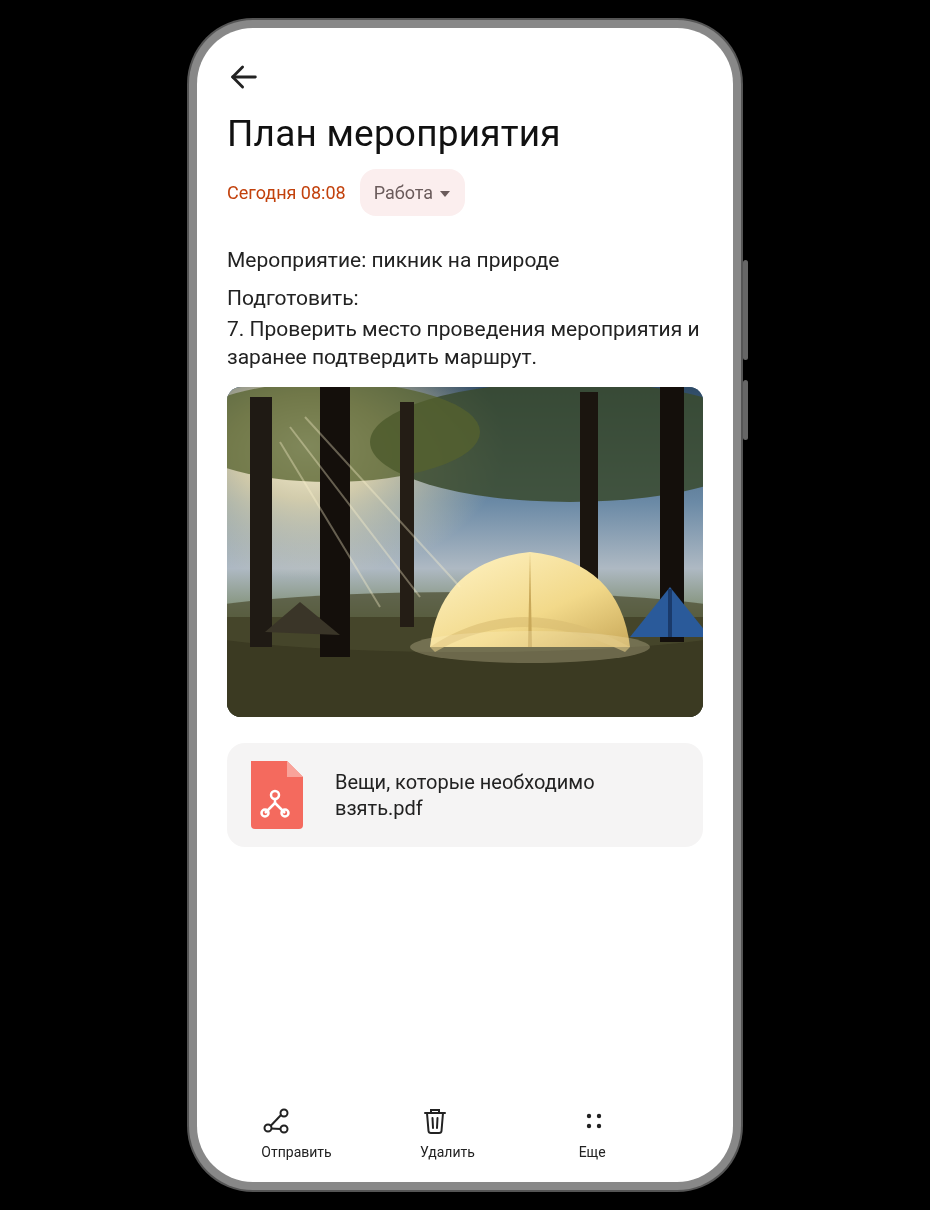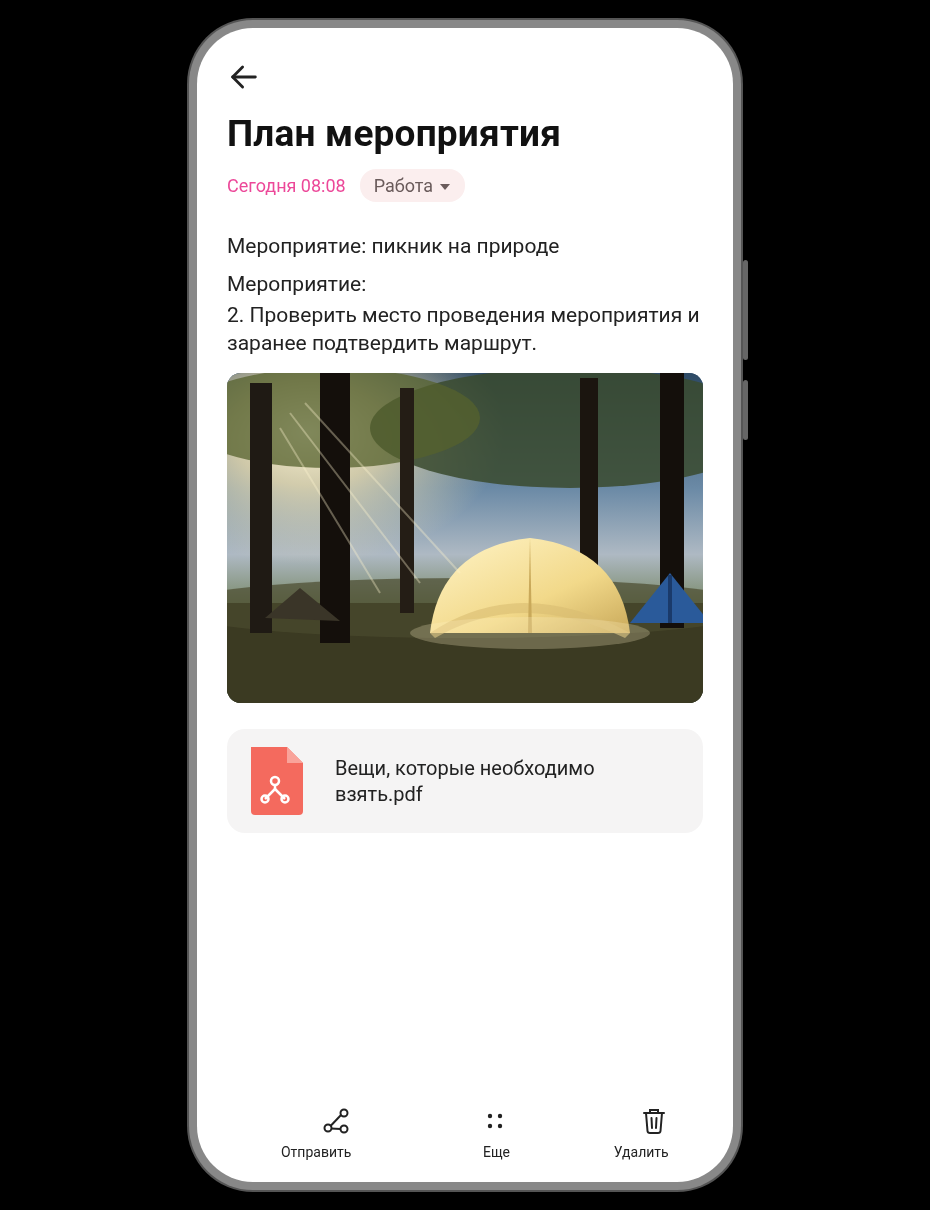--- a/index.html
+++ b/index.html
@@ -48,37 +48,37 @@
     border-radius: 56px;
     overflow: hidden;
     display: flex;
     flex-direction: column;
     padding: 28px 30px 22px 30px;
   }
   .back-row { padding: 4px 0 14px 0; }
   .back-icon svg { width: 34px; height: 34px; }
   .title {
     font-size: 37px;
-    font-weight: 700;
+    font-weight: 400;
     color: #111;
     margin-bottom: 14px;
     letter-spacing: 0.2px;
   }
   .meta-row {
     display: flex;
     align-items: center;
     gap: 14px;
     margin-bottom: 30px;
   }
-  .timestamp { font-size: 18px; color: #ec4899; }
+  .timestamp { font-size: 18px; color: #c2410c; }
   .tag-chip {
     background: #fbeeee;
     color: #6a5b5b;
     font-size: 18px;
-    padding: 6px 14px;
+    padding: 13px 14px;
     border-radius: 16px;
     display: inline-flex;
     align-items: center;
     gap: 6px;
   }
   .tag-chip svg { width: 12px; height: 10px; }
   .content { flex: 1; display: flex; flex-direction: column; }
   .body-text {
     font-size: 21px;
     color: #222;
@@ -115,21 +115,21 @@
   .attach-size { font-size: 17px; color: #9a9a9a; margin-top: 4px; }
   .bottom-bar {
     display: flex;
     justify-content: space-around;
     align-items: flex-end;
     padding-top: 10px;
   }
   .bar-item {
     display: flex;
     flex-direction: column;
-    align-items: flex-end;
+    align-items: flex-start;
     gap: 4px;
     min-width: 90px;
   }
   .bar-item svg { width: 30px; height: 30px; }
   .bar-label { font-size: 14px; color: #222; }
 </style>
 </head>
 <body>
 
 <div class="phone-frame">
@@ -153,22 +153,22 @@
         <span>
           <svg viewBox="0 0 12 10">
               <polygon points="1,2 11,2 6,8" fill="#6a5b5b"></polygon>
             </svg>
         </span>
       </span>
     </div>
 
     <div class="content">
       <div class="body-text">Мероприятие: пикник на природе</div>
-      <div class="body-text" style="margin-bottom:2px">Мероприятие:</div>
-      <div class="body-text">2. Проверить место проведения мероприятия и заранее подтвердить маршрут.</div>
+      <div class="body-text" style="margin-bottom:2px">Подготовить:</div>
+      <div class="body-text">7. Проверить место проведения мероприятия и заранее подтвердить маршрут.</div>
 
       <div class="photo">
         <svg viewBox="0 0 490 330" preserveAspectRatio="xMidYMid slice">
           <defs>
             <radialGradient id="sun" cx="18%" cy="18%" r="40%">
               <stop offset="0%" stop-color="#fff9e0" stop-opacity="1"></stop>
               <stop offset="40%" stop-color="#ffe9b0" stop-opacity="0.7"></stop>
               <stop offset="100%" stop-color="#ffe9b0" stop-opacity="0"></stop>
             </radialGradient>
             <linearGradient id="sky" x1="0" y1="0" x2="0" y2="1">
@@ -247,37 +247,37 @@
             <circle cx="23" cy="7" r="3.5"></circle>
             <circle cx="23" cy="23" r="3.5"></circle>
             <line x1="9.5" y1="20" x2="20" y2="9"></line>
             <line x1="10" y1="22.5" x2="19.5" y2="23"></line>
           </svg>
         </span>
         <span class="bar-label">Отправить</span>
       </div>
       <div class="bar-item">
         <span>
-          <svg viewBox="0 0 30 30" fill="#222">
-            <circle cx="10" cy="10" r="2.2"></circle>
-            <circle cx="20" cy="10" r="2.2"></circle>
-            <circle cx="10" cy="20" r="2.2"></circle>
-            <circle cx="20" cy="20" r="2.2"></circle>
-          </svg>
-        </span>
-        <span class="bar-label">Еще</span>
-      </div>
-      <div class="bar-item">
-        <span>
           <svg viewBox="0 0 30 30" fill="none" stroke="#222" stroke-width="2" stroke-linecap="round">
             <path d="M 5 7 L 25 7"></path>
             <path d="M 11 7 L 11 4 L 19 4 L 19 7"></path>
             <path d="M 7 7 L 8.5 25 Q 8.7 27 11 27 L 19 27 Q 21.3 27 21.5 25 L 23 7"></path>
             <line x1="12.5" y1="12" x2="13" y2="22"></line>
             <line x1="17.5" y1="12" x2="17" y2="22"></line>
           </svg>
         </span>
         <span class="bar-label">Удалить</span>
       </div>
+      <div class="bar-item">
+        <span>
+          <svg viewBox="0 0 30 30" fill="#222">
+            <circle cx="10" cy="10" r="2.2"></circle>
+            <circle cx="20" cy="10" r="2.2"></circle>
+            <circle cx="10" cy="20" r="2.2"></circle>
+            <circle cx="20" cy="20" r="2.2"></circle>
+          </svg>
+        </span>
+        <span class="bar-label">Еще</span>
+      </div>
     </div>
 
   </div>
 </div>
 
 </body></html>

